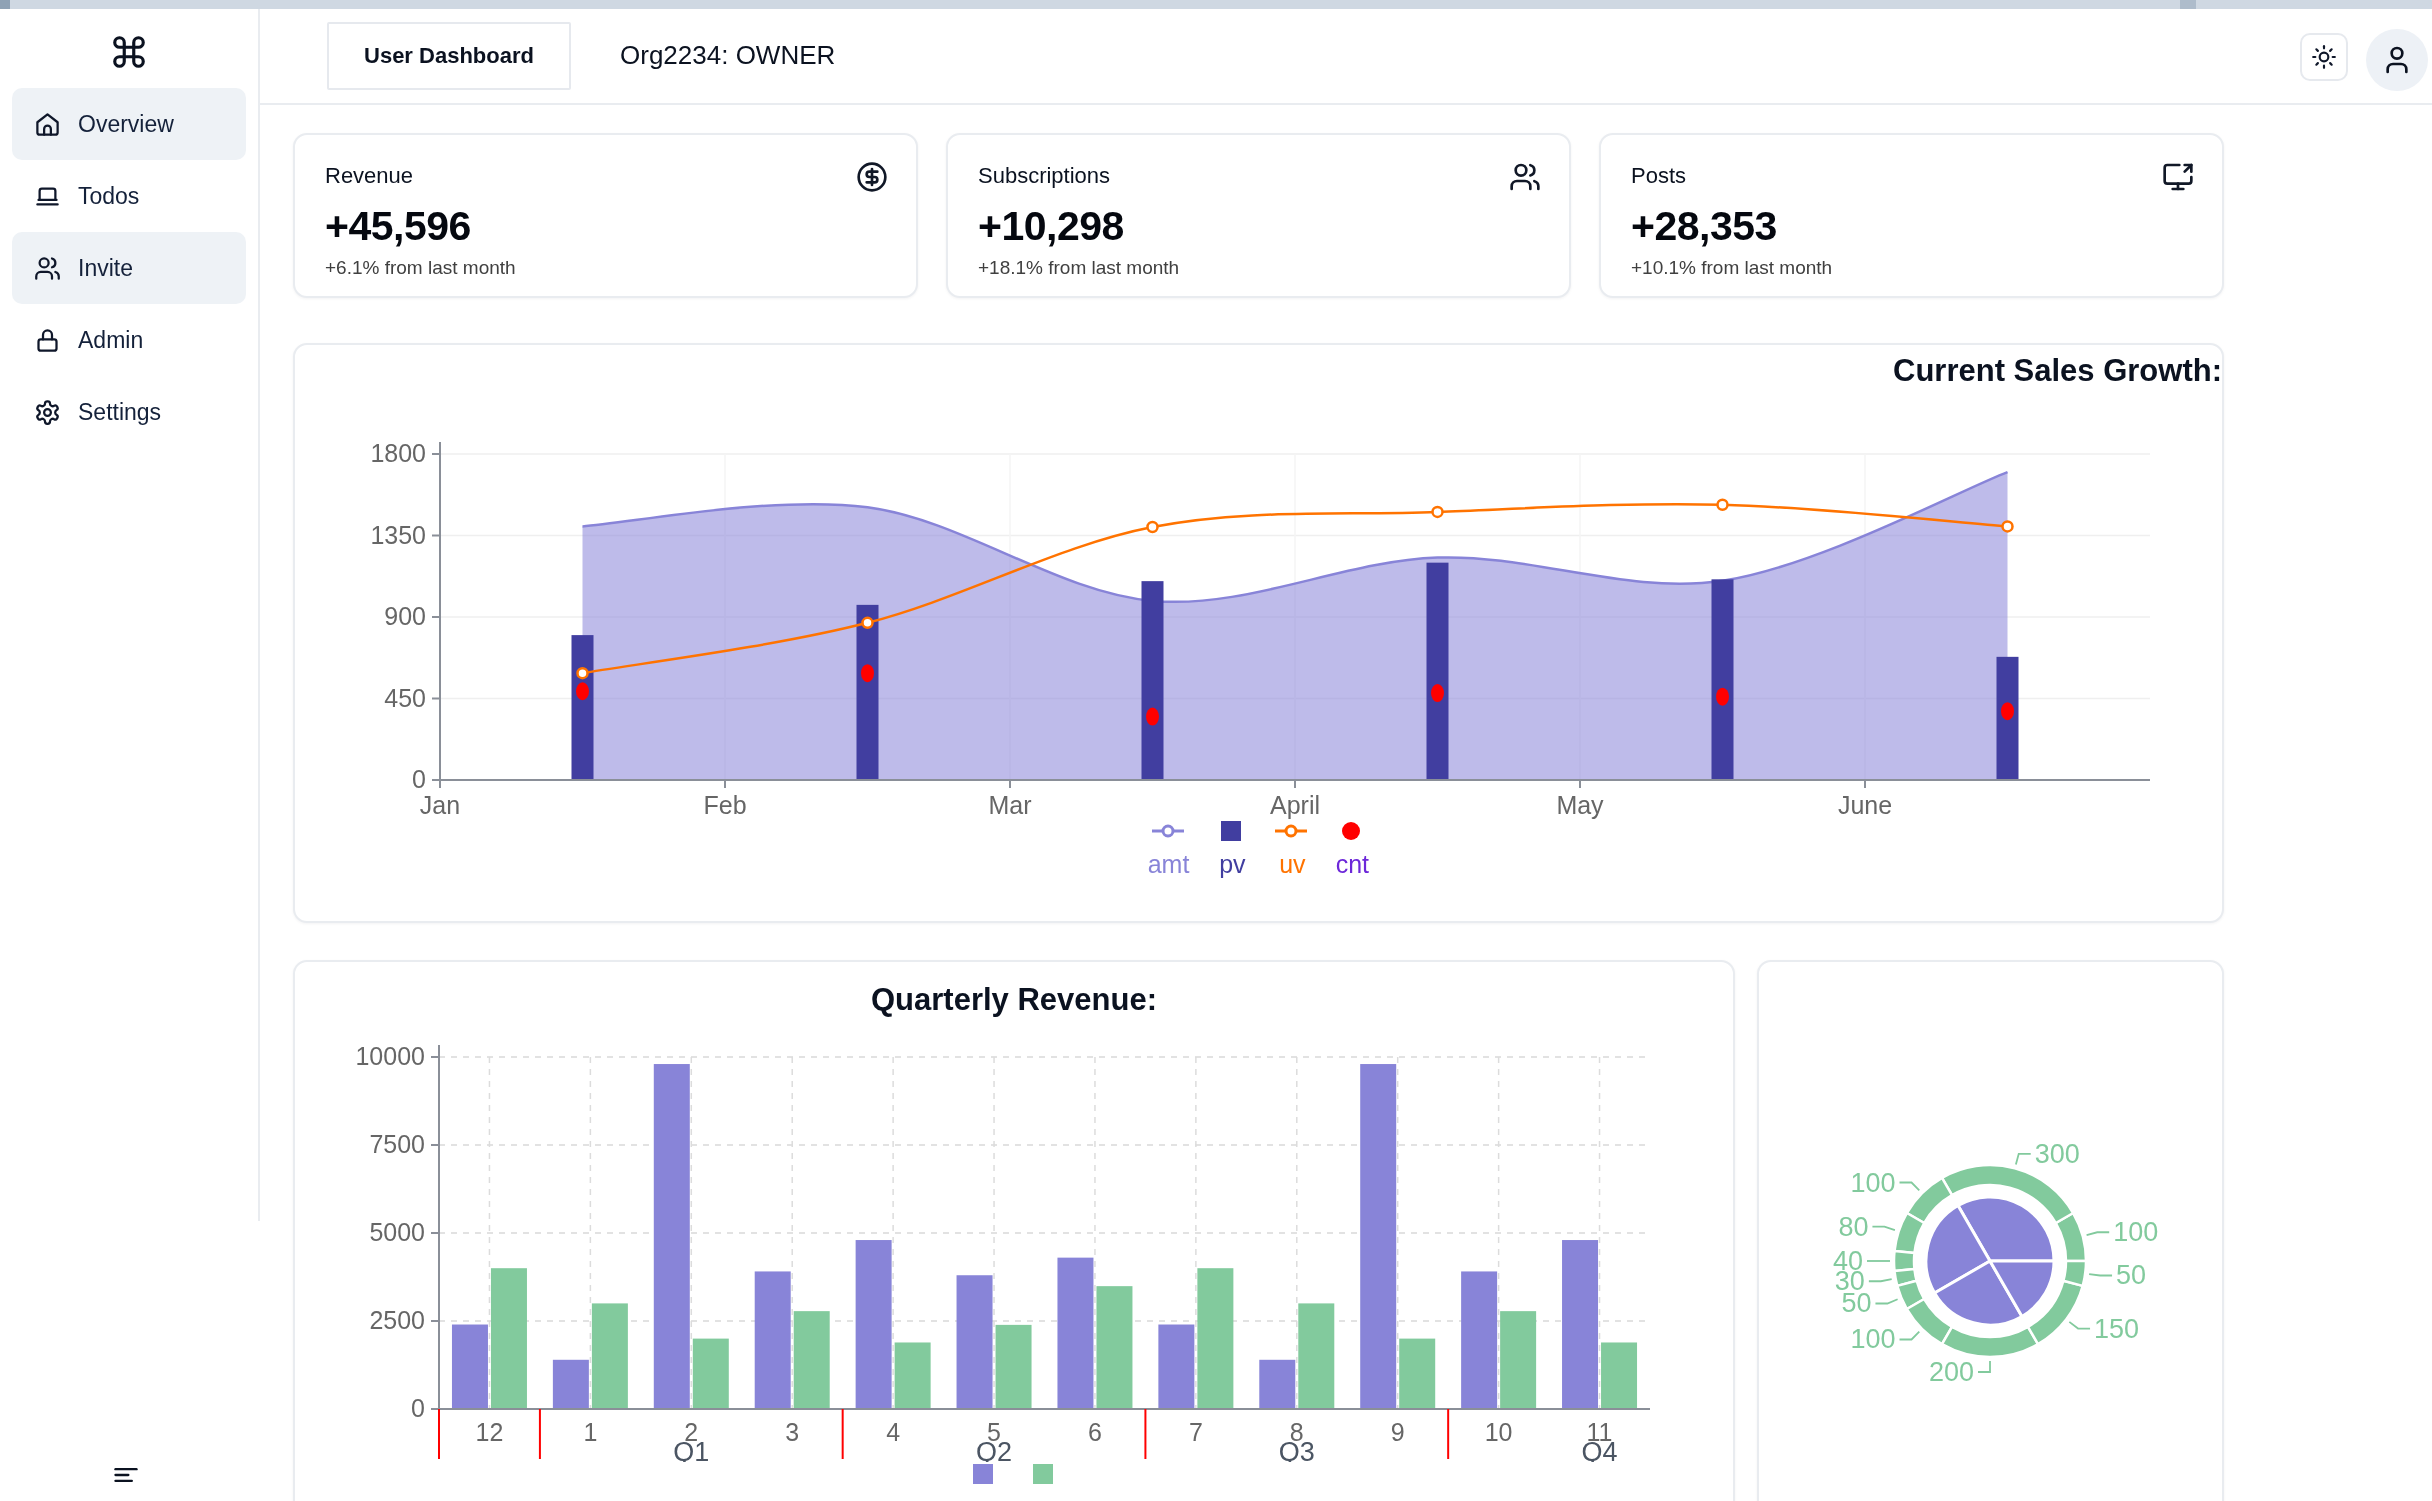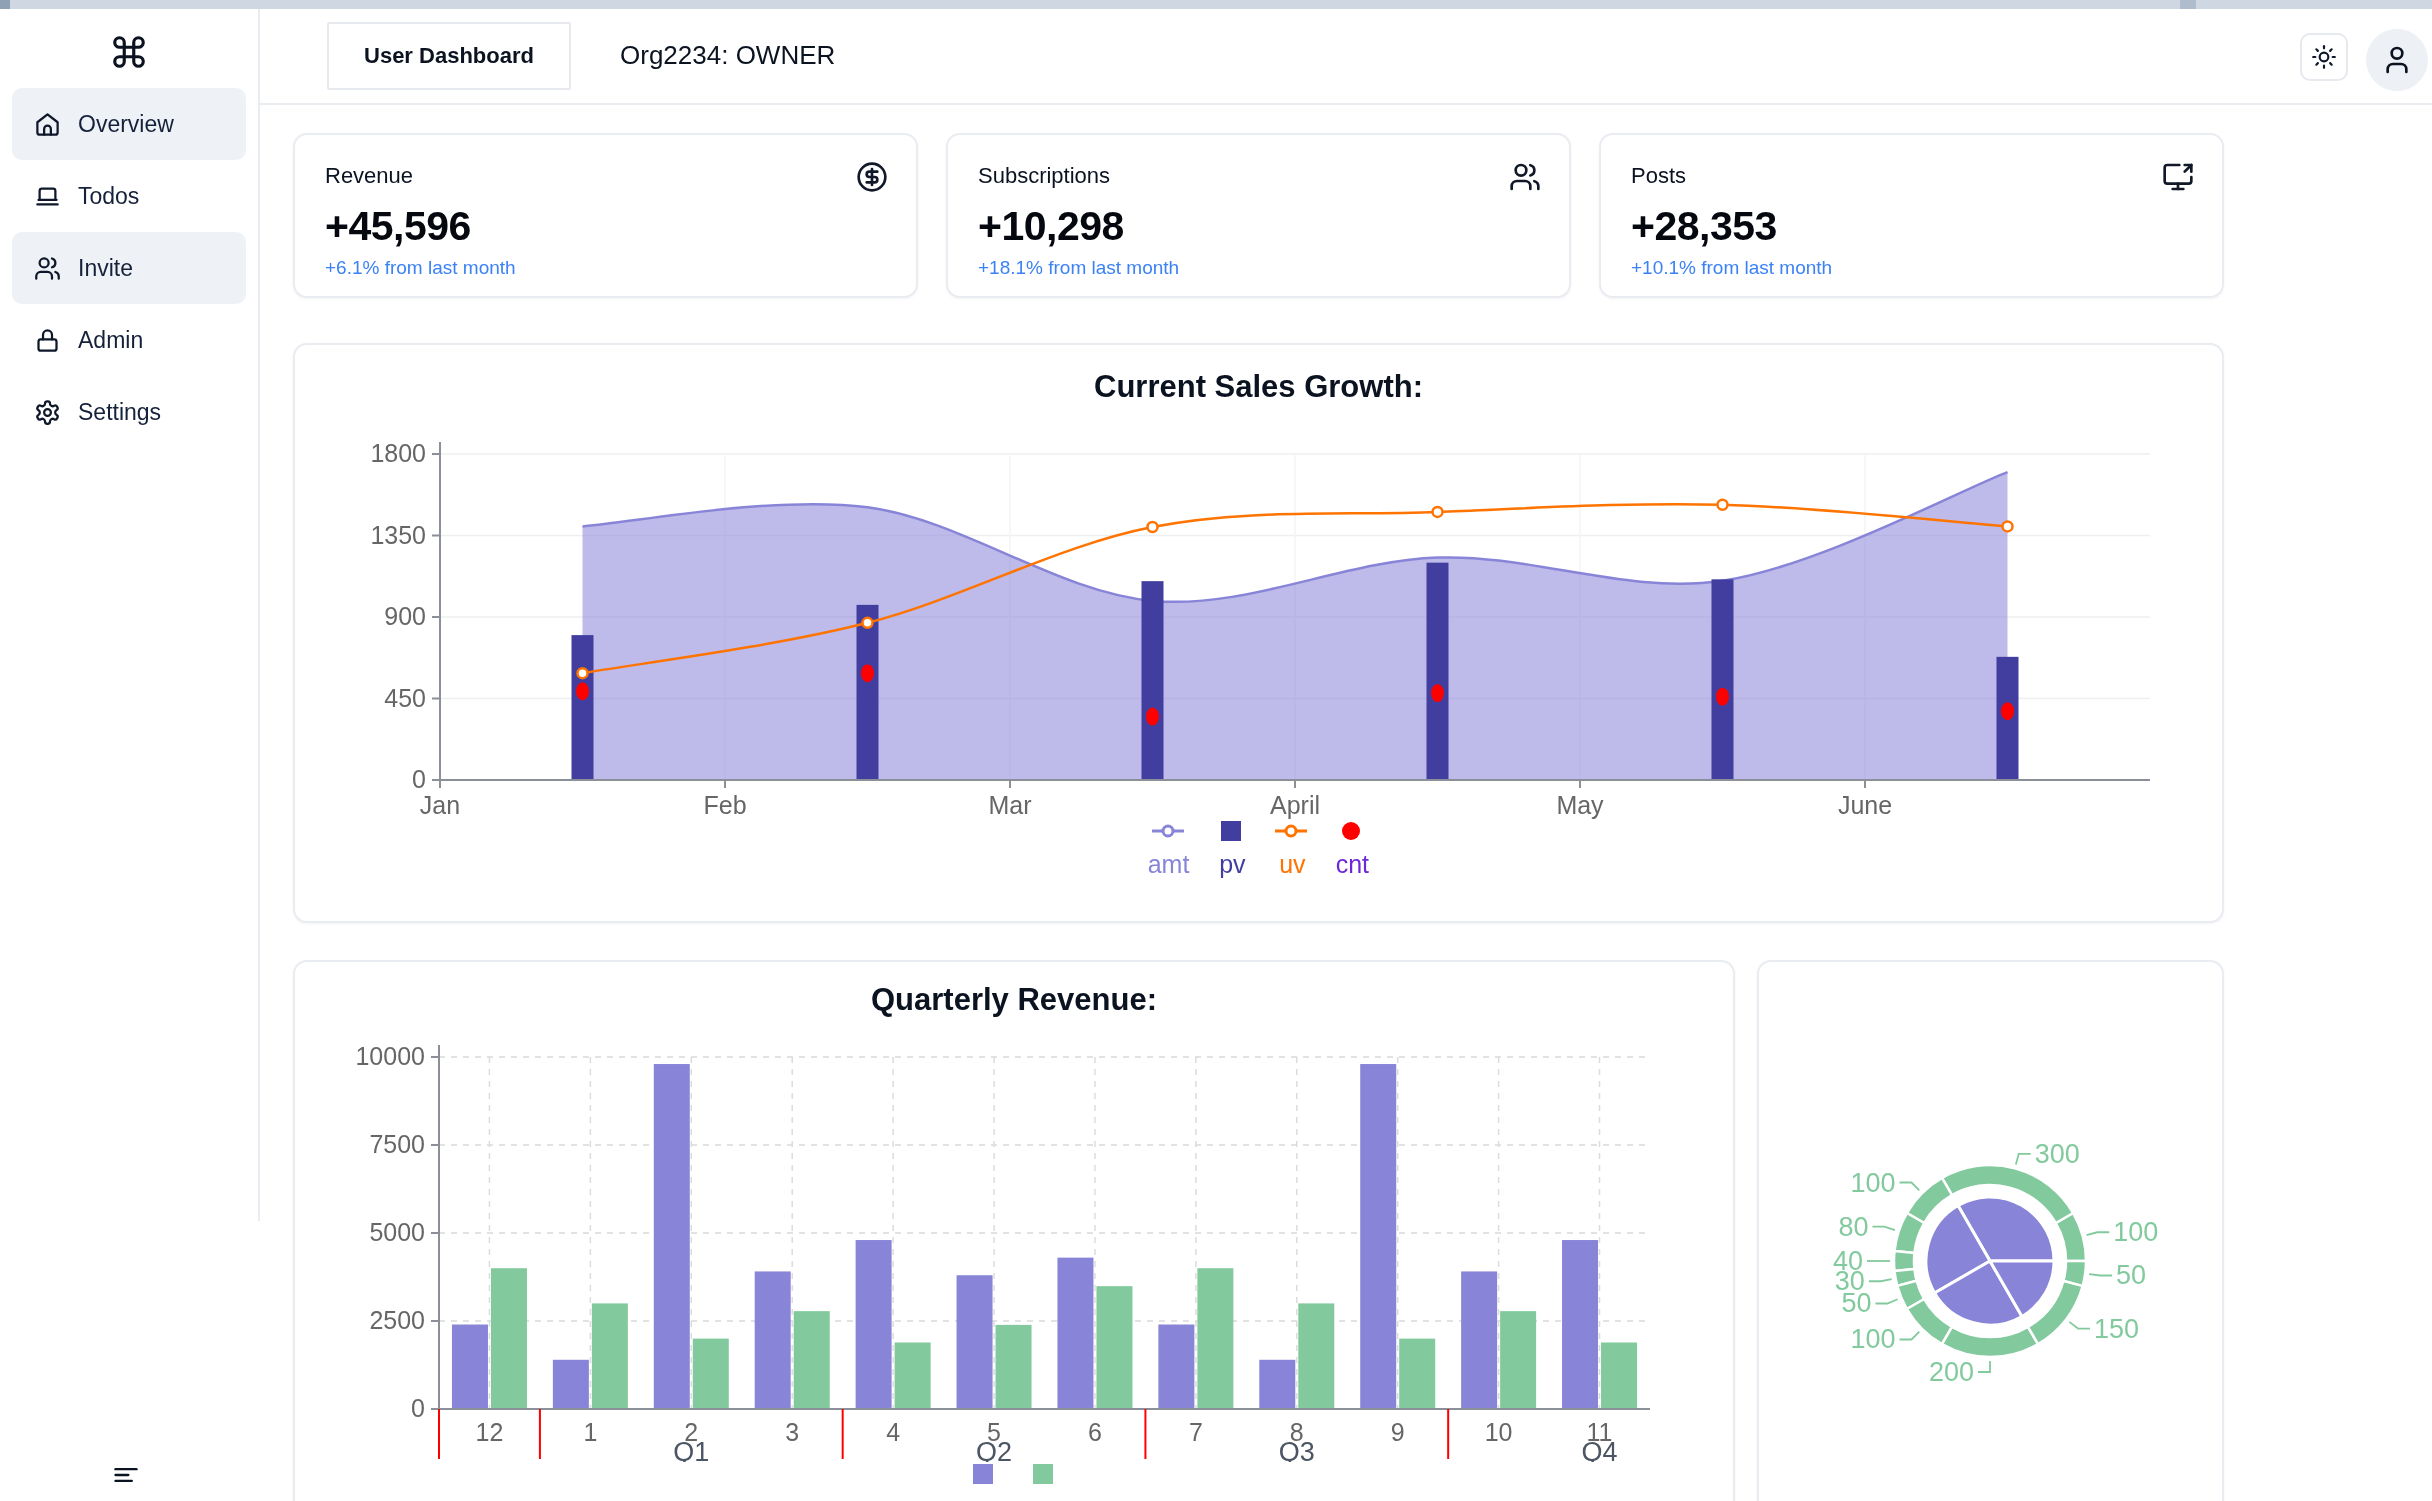--- a/index.html
+++ b/index.html
@@ -35,27 +35,27 @@
           display:flex;align-items:center;justify-content:center;cursor:pointer;}
   .avatar svg{width:32px;height:32px;stroke:#0b1220;}
   
   .cards{position:absolute;left:33px;top:124px;width:1931px;display:flex;gap:28px;}
   .card{flex:1;height:165px;background:#fff;border:2px solid #e9ecf0;border-radius:14px;box-sizing:border-box;
         position:relative;padding:28px 30px;box-shadow:0 1px 3px rgba(16,24,40,.05);}
   .card .c-label{font-size:22px;font-weight:500;color:#0b1220;}
   .card .c-icon{position:absolute;right:28px;top:26px;width:32px;height:32px;}
   .card .c-icon svg{width:32px;height:32px;stroke:#111827;}
   .card .c-value{font-size:41px;font-weight:800;color:#05080f;margin-top:14px;letter-spacing:-0.5px;}
-  .card .c-sub{font-size:19px;color:#3b82f6;margin-top:7px;}
+  .card .c-sub{font-size:19px;color:#404040;margin-top:7px;}
   
   .panel{position:absolute;background:#fff;border:2px solid #e9ecf0;border-radius:14px;box-sizing:border-box;
          box-shadow:0 1px 3px rgba(16,24,40,.05);}
   .panel-title{text-align:center;font-size:31px;font-weight:700;color:#0b1220;}
   #sales-panel{left:33px;top:334px;width:1931px;height:580px;}
-  #sales-panel .panel-title{margin-top:24px;}
+  #sales-panel .panel-title{margin-top:8px;text-align:right;}
   #sales-svg{position:absolute;left:0;top:62px;}
   .legend{position:absolute;width:100%;display:flex;justify-content:center;align-items:center;gap:26px;font-size:25px;}
   #sales-legend{top:474px;}
   .legend-item{display:flex;align-items:center;gap:7px;flex-direction:column;}
   #quarterly-panel{left:33px;top:951px;width:1442px;height:600px;}
   #quarterly-panel .panel-title{margin-top:20px;}
   #quarterly-svg{position:absolute;left:0;top:66px;}
   #quarterly-legend{top:500px;}
   #usage-panel{left:1497px;top:951px;width:467px;height:600px;}
   #usage-panel .panel-title{margin-top:20px;}

